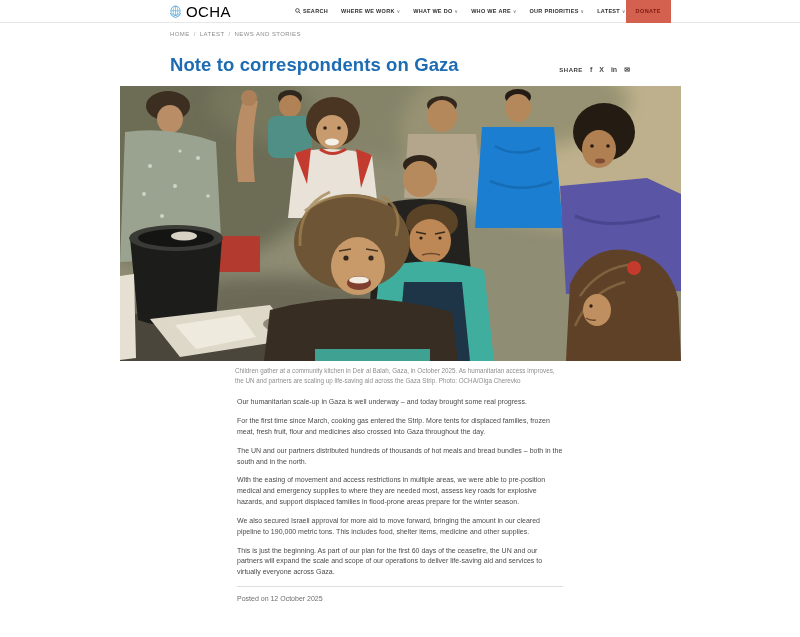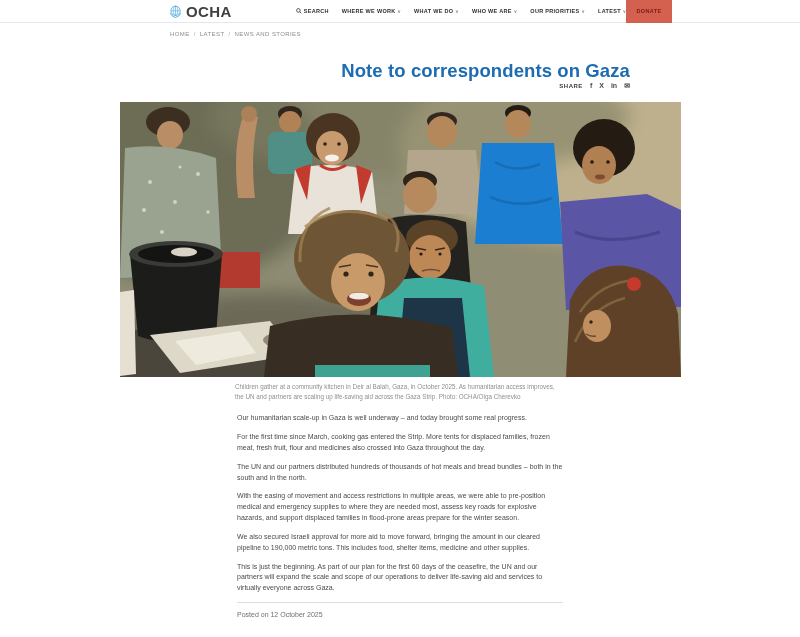--- a/index.html
+++ b/index.html
@@ -4,39 +4,39 @@
 <title>OCHA</title>
 <style>
   * { margin:0; padding:0; box-sizing:border-box; }
   html,body { width:800px; height:637px; background:#fff; overflow:hidden;
               font-family:"Liberation Sans", sans-serif; }
 
   
   .site-header { height:23px; background:#fff; border-bottom:1px solid #e7e7e7; }
   .header-inner { width:464px; height:100%; margin:0 auto; display:flex; align-items:center; }
   .logo { display:flex; align-items:center; gap:3px; cursor:pointer; }
-  .logo-text { font-size:15px; font-weight:bold; color:#404040; letter-spacing:.4px; }
+  .logo-text { font-size:15px; font-weight:normal; color:#000000; letter-spacing:.4px; }
   .main-nav { margin-left:64px; display:flex; align-items:center; gap:13px; }
   .nav-item { display:flex; align-items:center; gap:2px; font-size:5.5px; font-weight:bold;
               color:#2d2d2d; letter-spacing:.3px; white-space:nowrap; cursor:pointer; }
   .chev { font-size:4.5px; color:#8a8a8a; transform:translateY(-0.5px); }
   .donate-btn { margin-left:auto; height:23px; padding:0 10px; display:flex; align-items:center;
                 background:#d4604f; color:#7d1b12; font-size:5.5px; font-weight:bold;
                 letter-spacing:.4px; border:none; cursor:pointer; }
   .search-glyph { width:6px; height:6px; display:inline-block; }
 
   
   .breadcrumb-row { width:460px; margin:8px auto 0; font-size:6px; color:#8d8d8d;
                     letter-spacing:.4px; }
   .crumb { cursor:pointer; }
   .crumb-sep { margin:0 2px; color:#aaa; }
 
   
-  .title-row { width:460px; margin:23px auto 0; display:flex; justify-content:space-between;
-               align-items:flex-end;flex-direction:column; }
+  .title-row { width:460px; margin:17px auto 0; display:flex; justify-content:space-between;
+               align-items:flex-end; }
   .page-title { font-size:18.5px; font-weight:bold; color:#1d6cb3; letter-spacing:.1px; }
   .share-block { display:flex; align-items:center; gap:7px; padding-bottom:3px; }
   .share-label { font-size:6px; font-weight:bold; color:#3a3a3a; letter-spacing:.5px; }
   .share-icon { font-size:7px; color:#4a4a4a; font-weight:bold; cursor:pointer; line-height:1; }
 
   
   .photo-frame { width:561px; height:275px; margin:10px auto 0; position:relative;
                  overflow:hidden; background:#93916f; }
   .photo-frame svg { display:block; width:100%; height:100%; }
 

